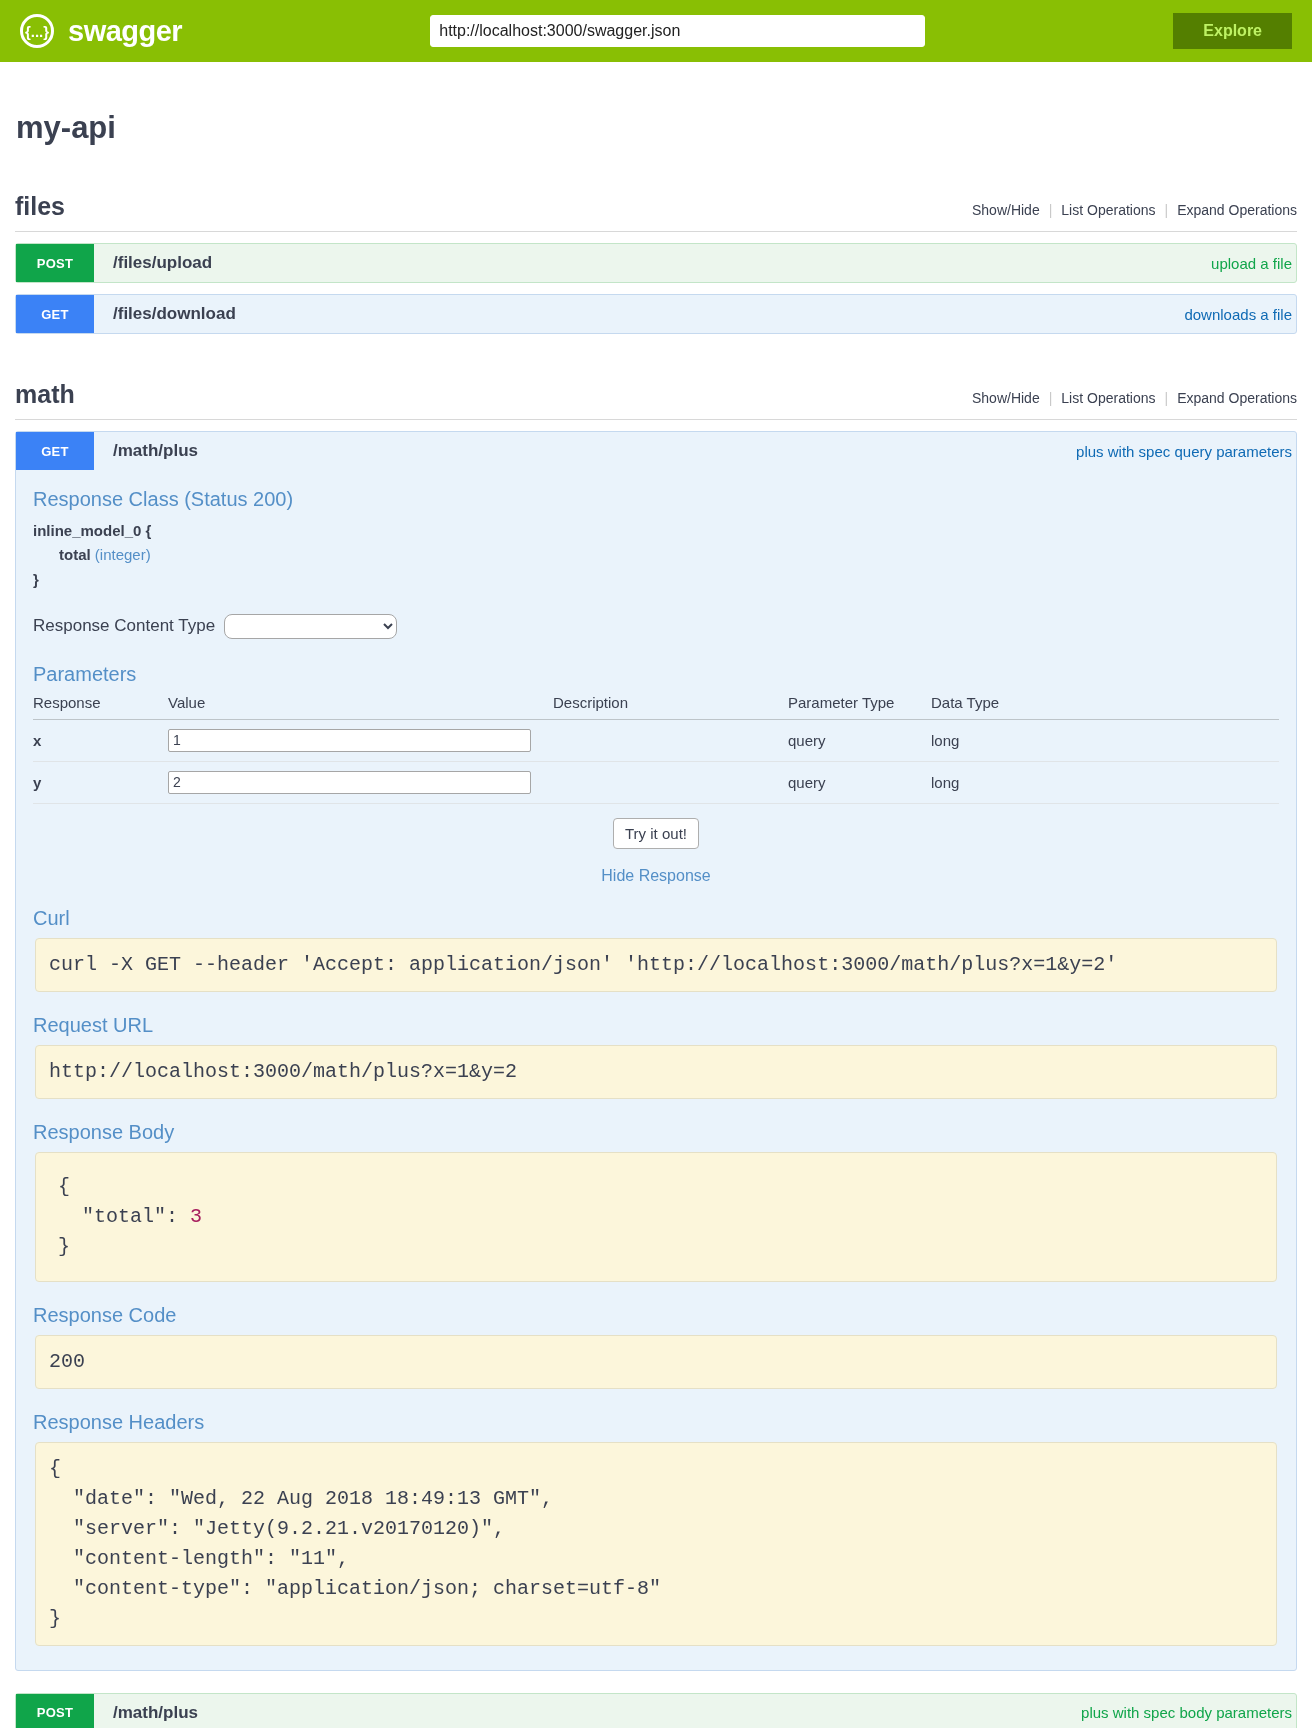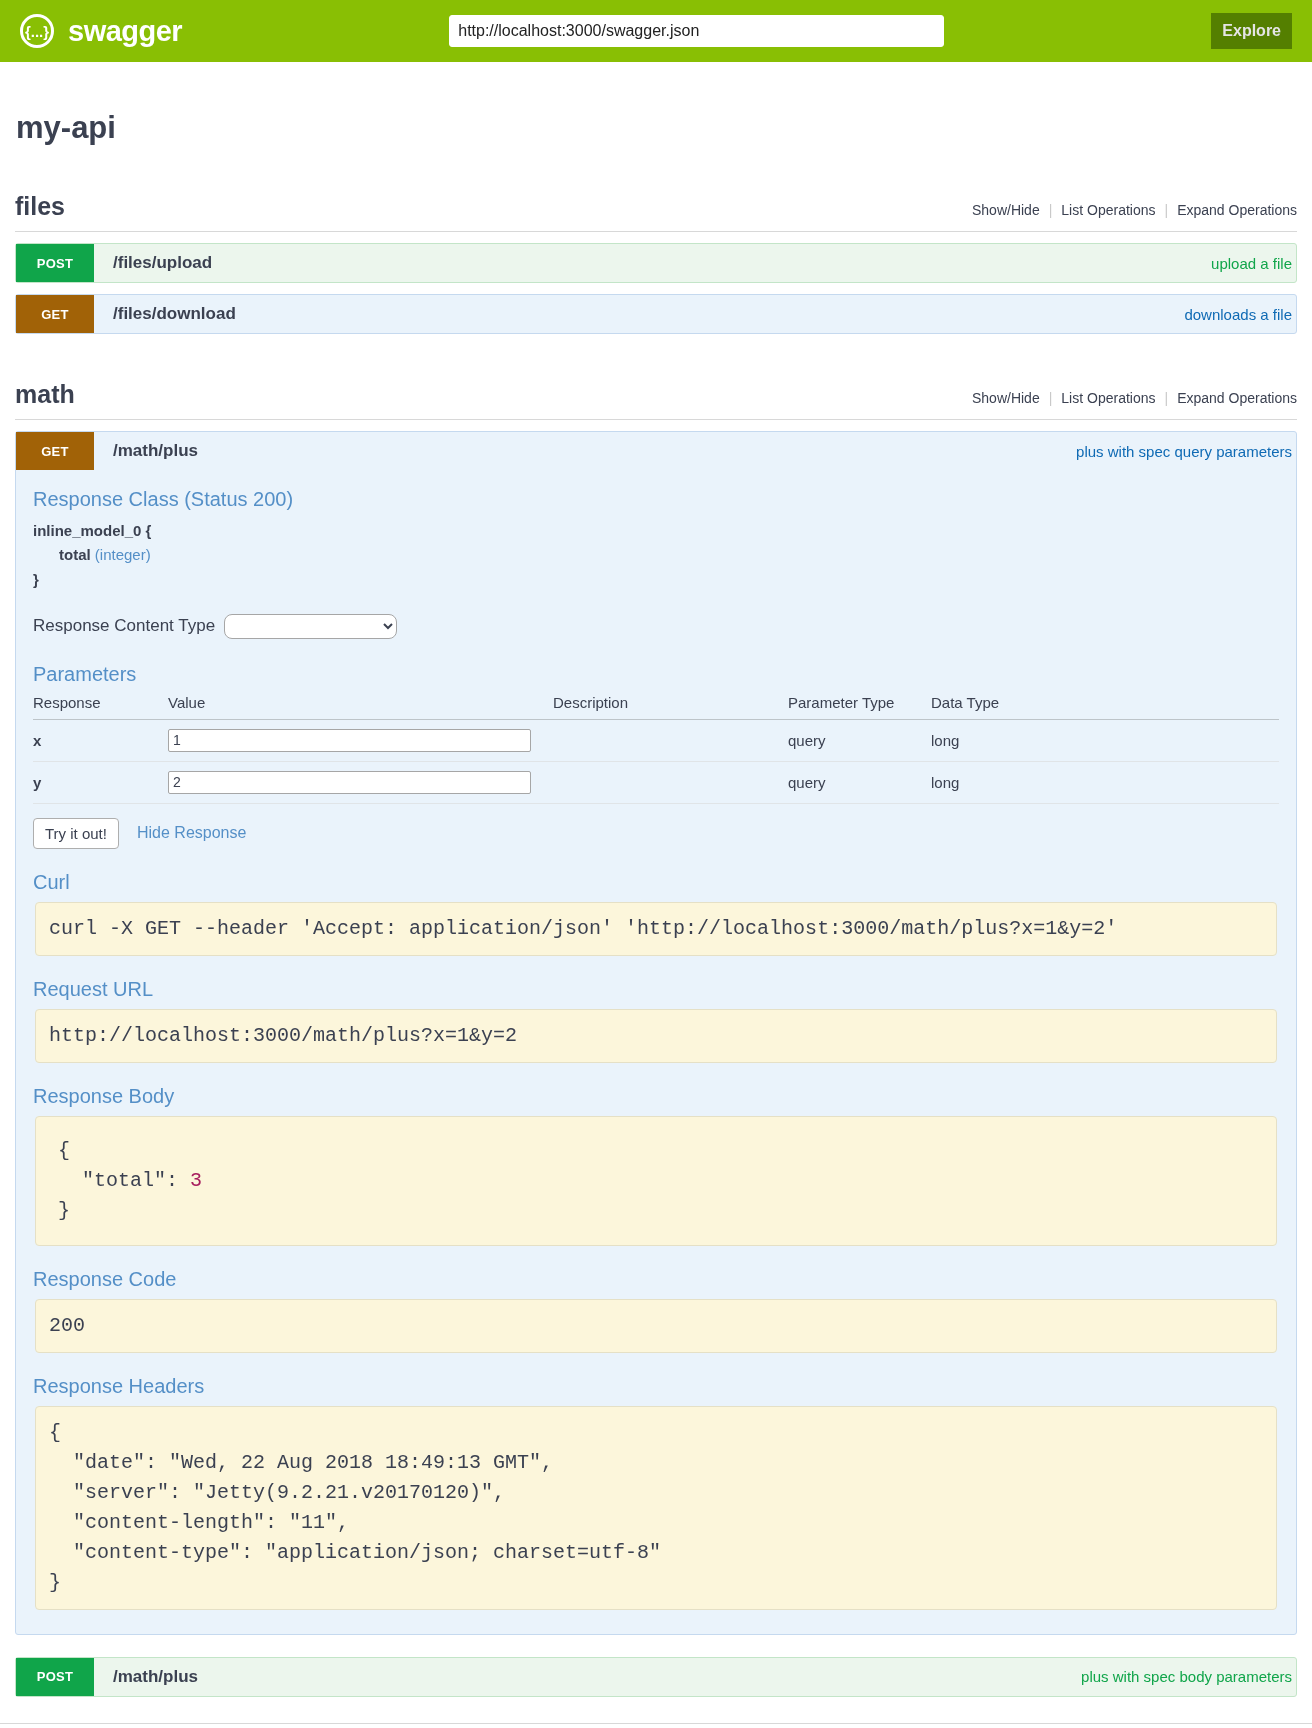--- a/index.html
+++ b/index.html
@@ -69,26 +69,26 @@
     padding: 0 8px;
     font-size: 16px;
     font-family: "Liberation Sans", sans-serif;
     color: #222;
     box-sizing: border-box;
     outline: none;
     background: #ffffff;
   }
   .explore-btn {
     background: #547f00;
-    color: #e5e5e5;
+    color: #bef264;
     border: none;
     border-radius: 0;
     font-size: 16px;
     font-weight: bold;
-    padding: 9px 11px;
+    padding: 9px 30px;
     cursor: pointer;
     font-family: "Liberation Sans", sans-serif;
   }
 
   
   .content {
     padding: 0 15px;
     box-sizing: border-box;
   }
   .api-title {
@@ -164,21 +164,21 @@
     align-items: center;
     padding-right: 4px;
     font-size: 15px;
   }
 
   .op.post { border-color: #c3e5c8; background: #ecf6ed; }
   .op.post .op-method { background: #10a54a; }
   .op.post .op-summary { color: #10a54a; }
 
   .op.get { border-color: #c5d9ef; background: #eaf3fb; }
-  .op.get .op-method { background: #a16207; }
+  .op.get .op-method { background: #3b82f6; }
   .op.get .op-summary { color: #0f6ab4; }
 
   .op.expanded { background: #eaf3fb; }
 
   
   .op-body {
     padding: 0 17px 22px 17px;
     font-size: 15px;
   }
   .section-title {
@@ -263,20 +263,21 @@
     box-sizing: border-box;
     color: #3b4151;
     background: #ffffff;
   }
 
   .actions {
     display: flex;
     align-items: center;
     gap: 18px;
     margin-top: 14px;
+    flex-direction: column;
   }
   .try-btn {
     background: #ffffff;
     border: 1px solid #aeaeae;
     border-radius: 4px;
     font-size: 15px;
     font-family: "Liberation Sans", sans-serif;
     color: #3b4151;
     padding: 6px 11px;
     cursor: pointer;

